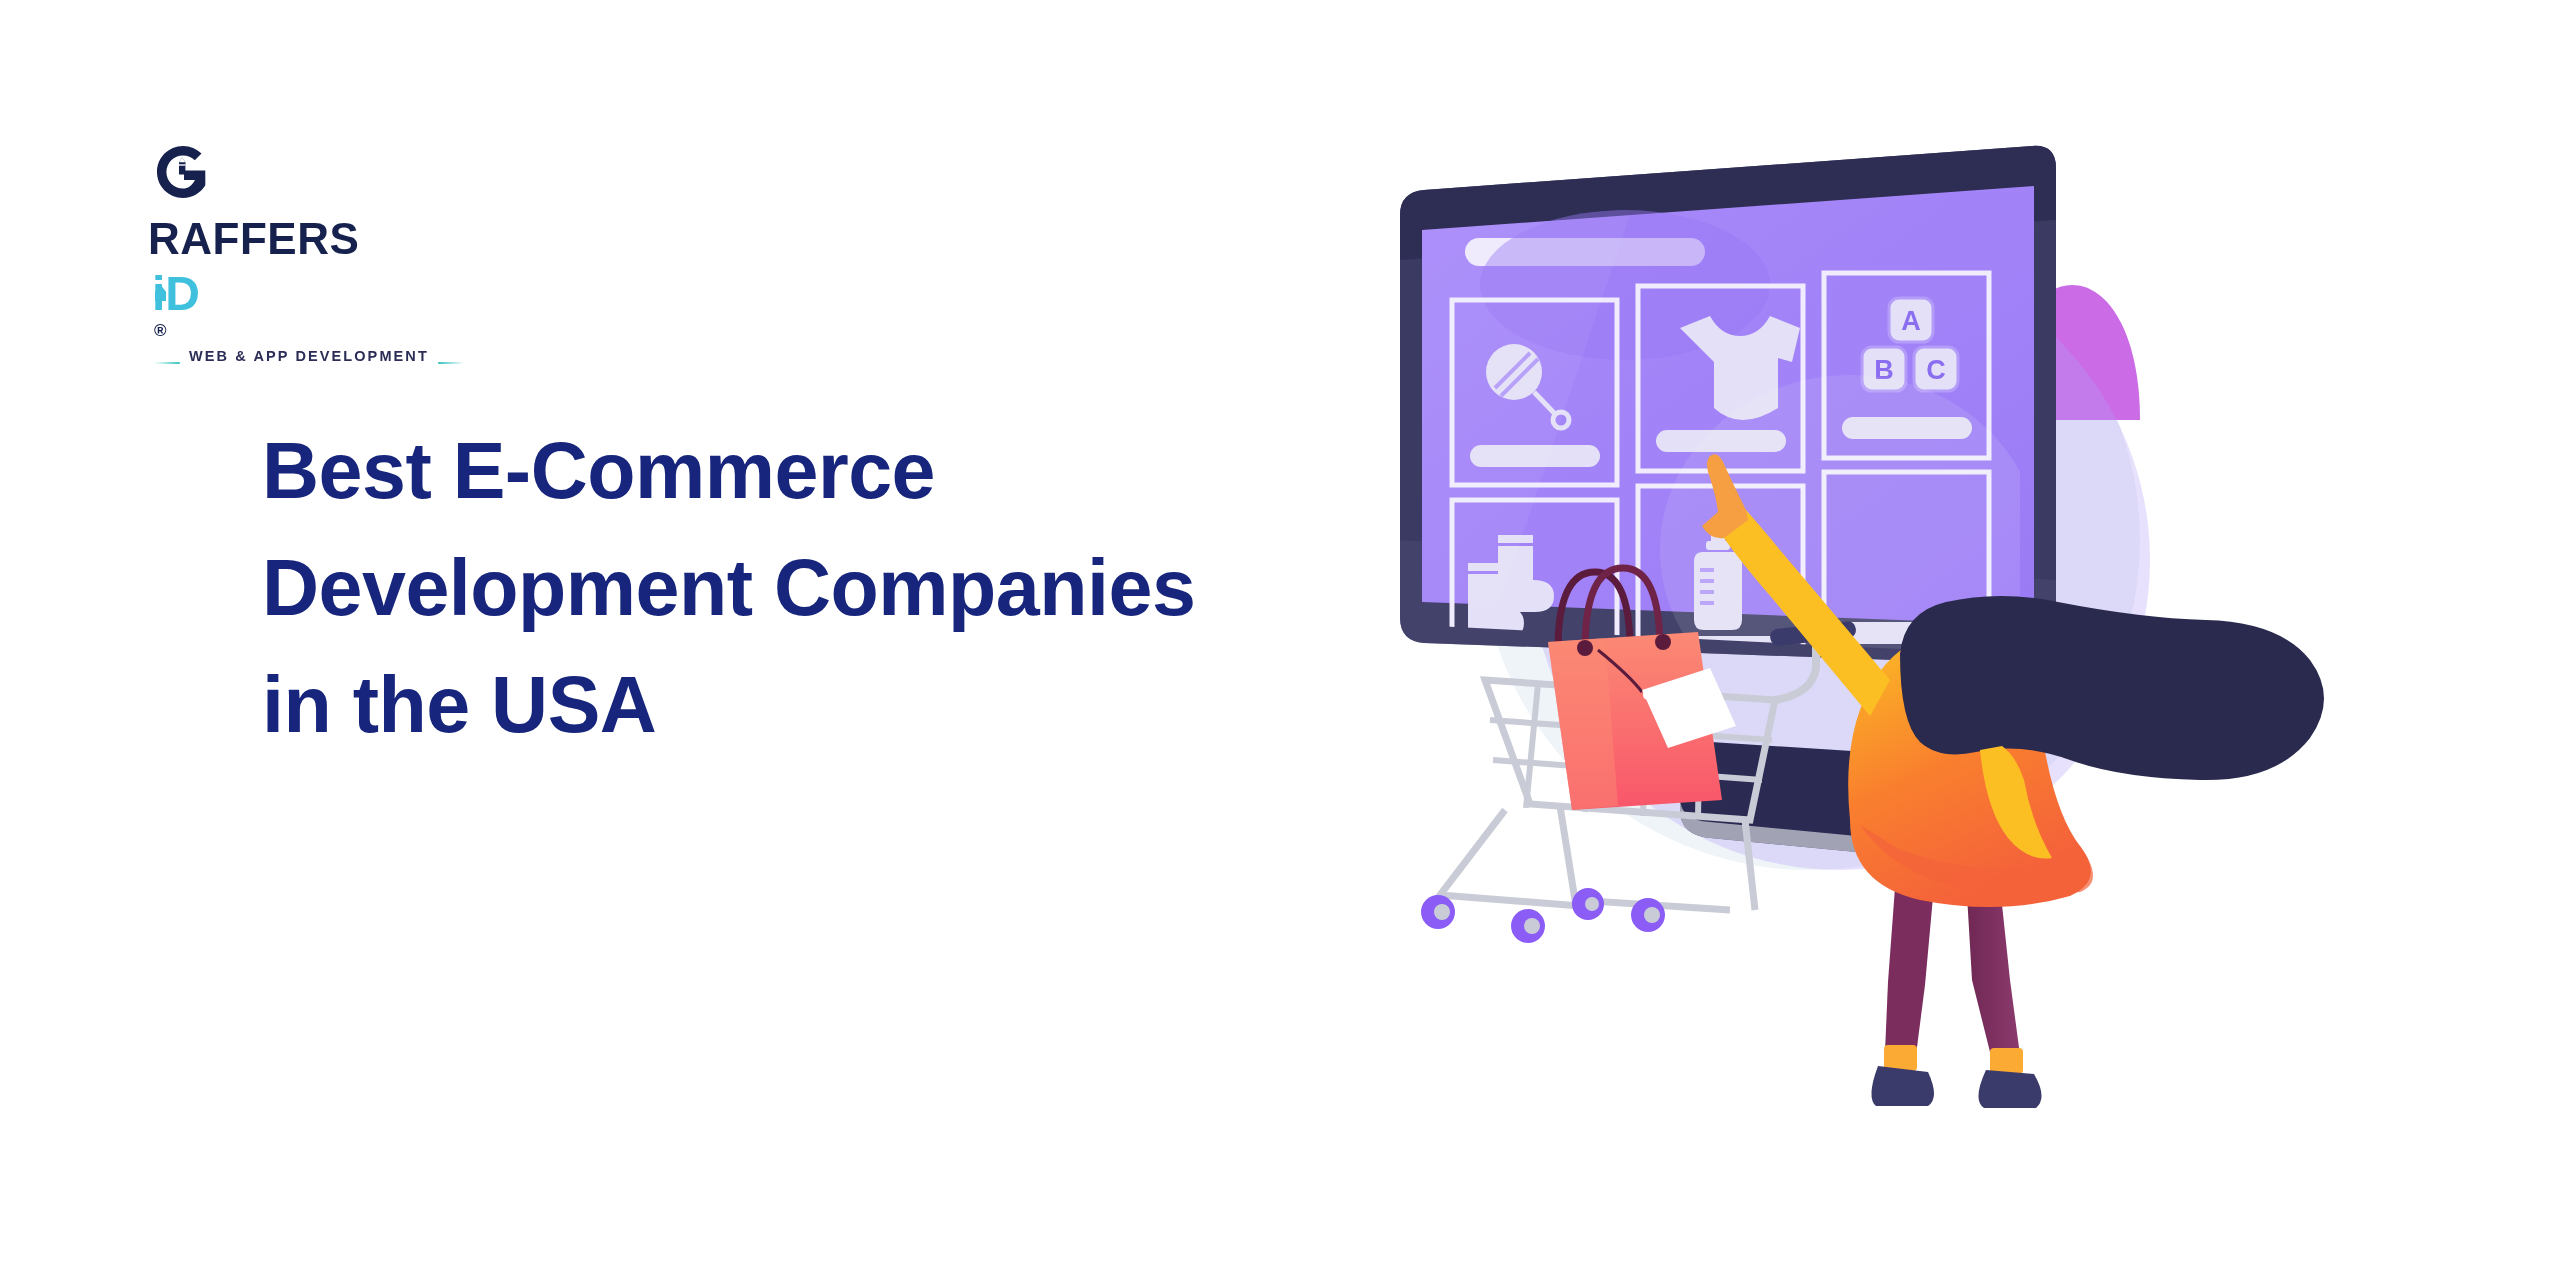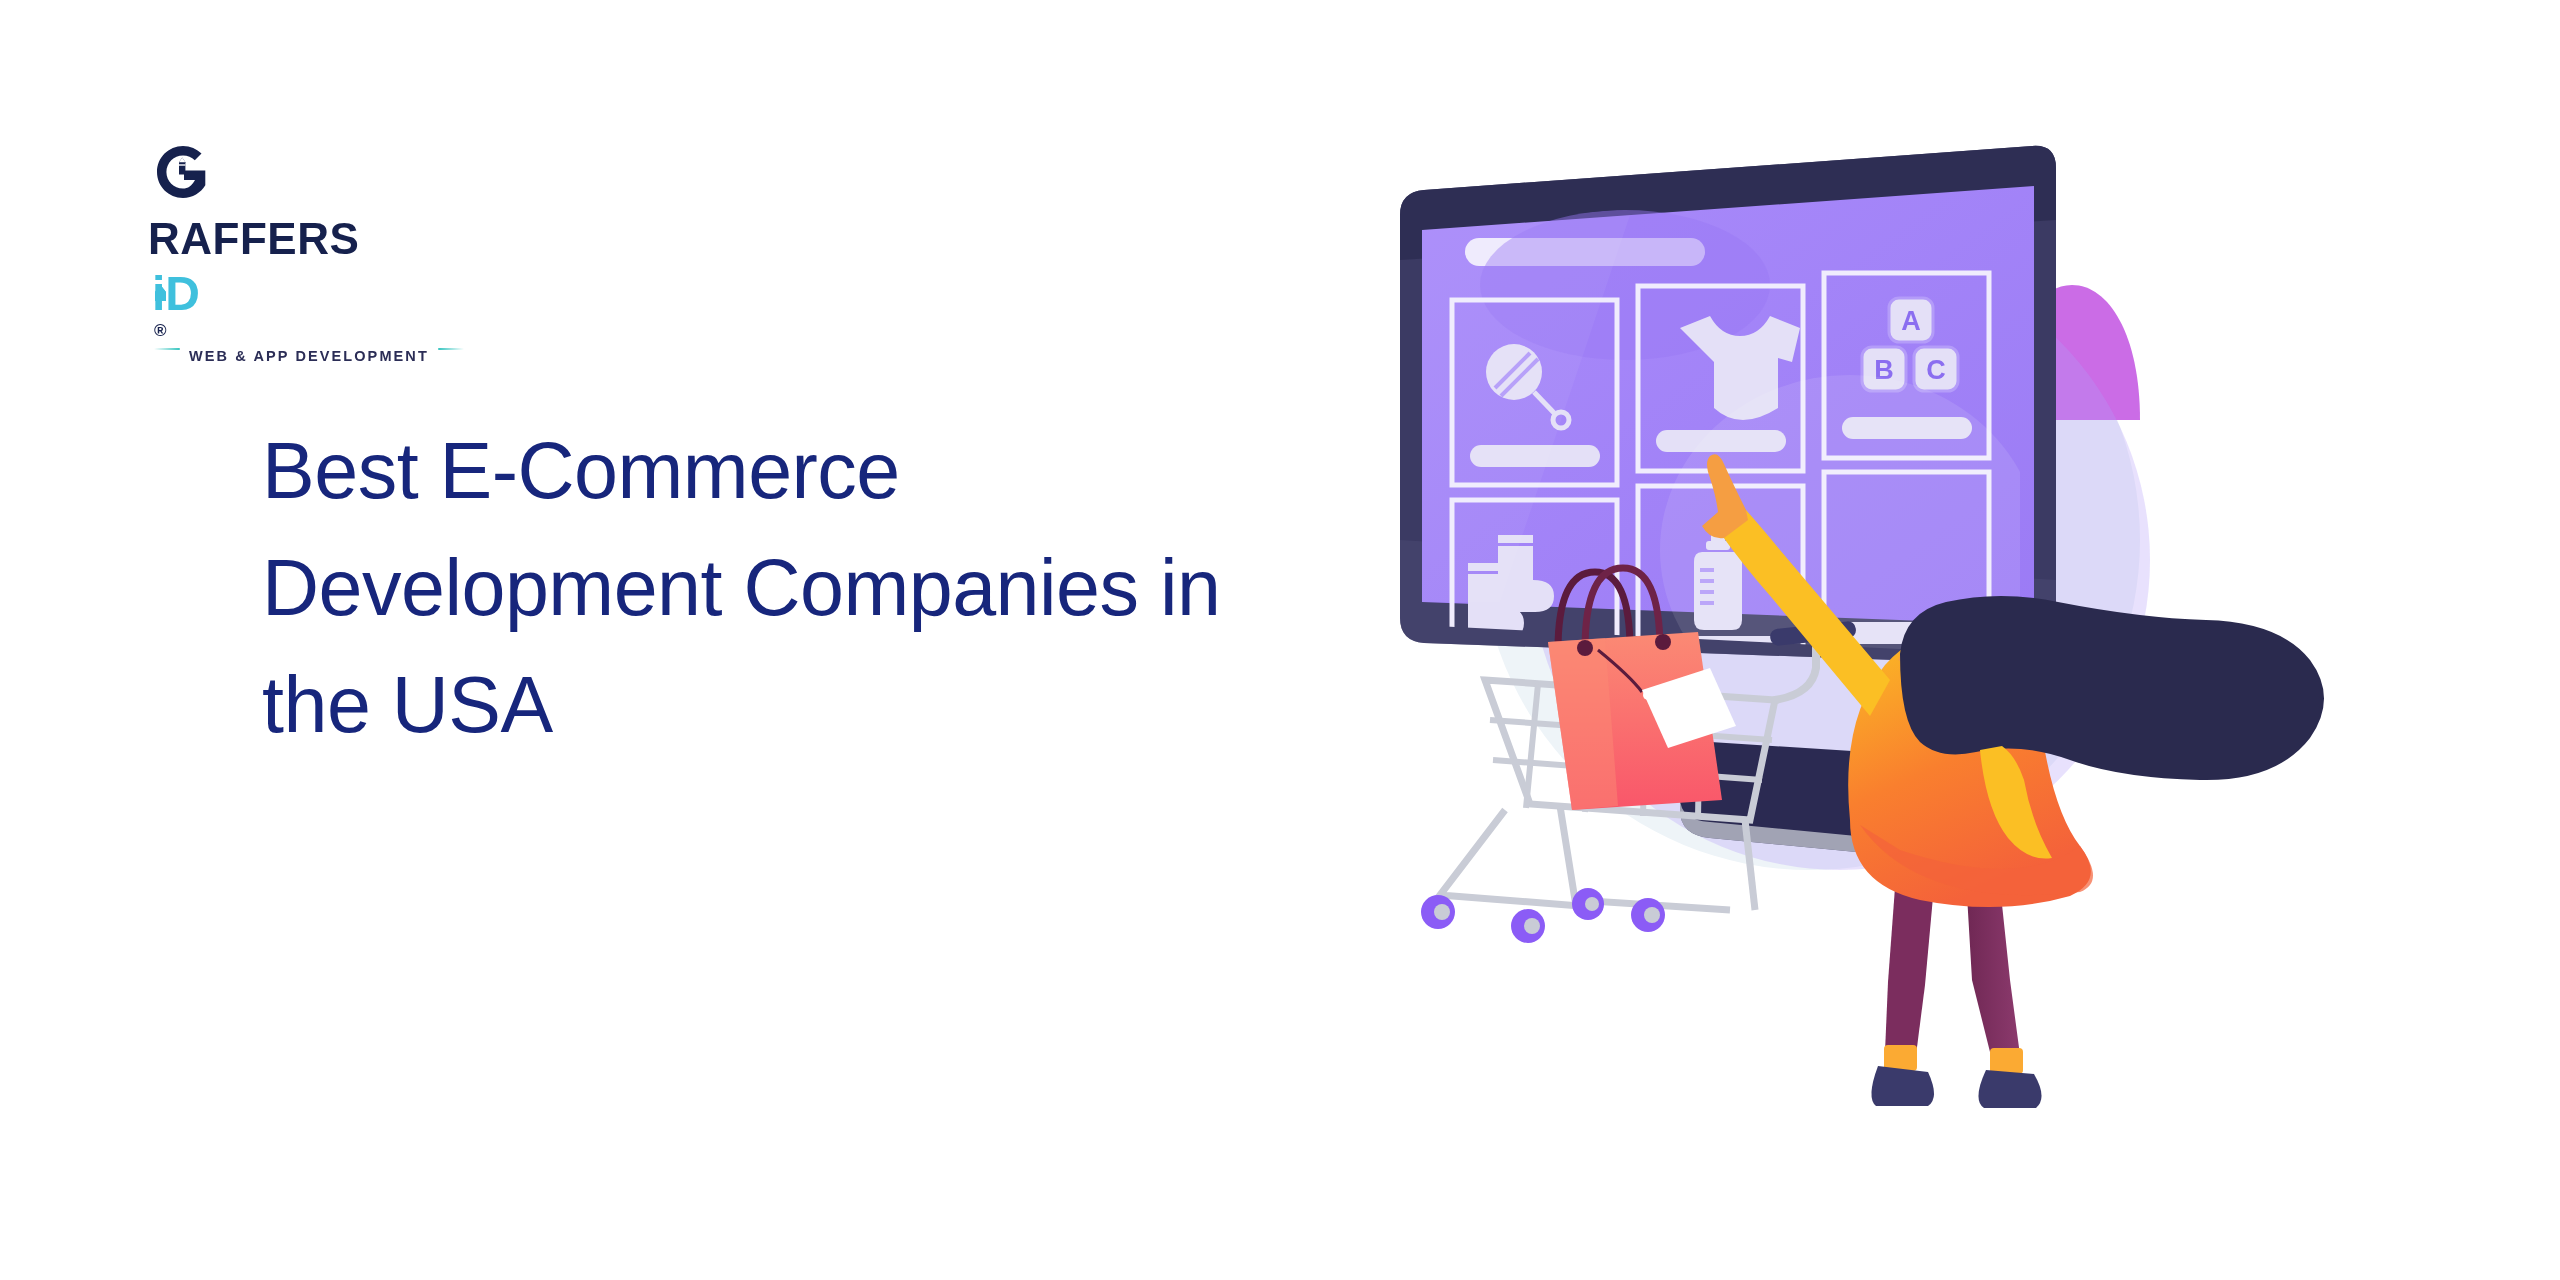--- a/index.html
+++ b/index.html
@@ -55,21 +55,21 @@
   }
   .logo-reg{
     font-size:17px;
     font-weight:bold;
     color:#16214d;
     margin-top:4px;
     margin-left:2px;
   }
   .logo-tagline-row{
     display:flex;
-    align-items:flex-start;
+    align-items:flex-end;
     margin-top:9px;
     margin-left:2px;
     gap:9px;
   }
   .tag-dash{
     height:2px;width:26px;
     background:linear-gradient(90deg,#ffffff,#34c4bf);
     flex:0 0 auto;
     border-radius:2px;
   }
@@ -81,21 +81,21 @@
     color:#2b2d56;
     white-space:nowrap;
   }
 
   
   .headline{
     position:absolute;
     left:262px; top:360px;
     width:1000px;
     font-size:79px;
-    font-weight:normal;
+    font-weight:bold;
     line-height:1.48;
     color:#17267c;
     letter-spacing:-0.5px;
   }
 
   
   .illustration{
     position:absolute;
     left:1380px; top:120px;
     width:1020px; height:1000px;

